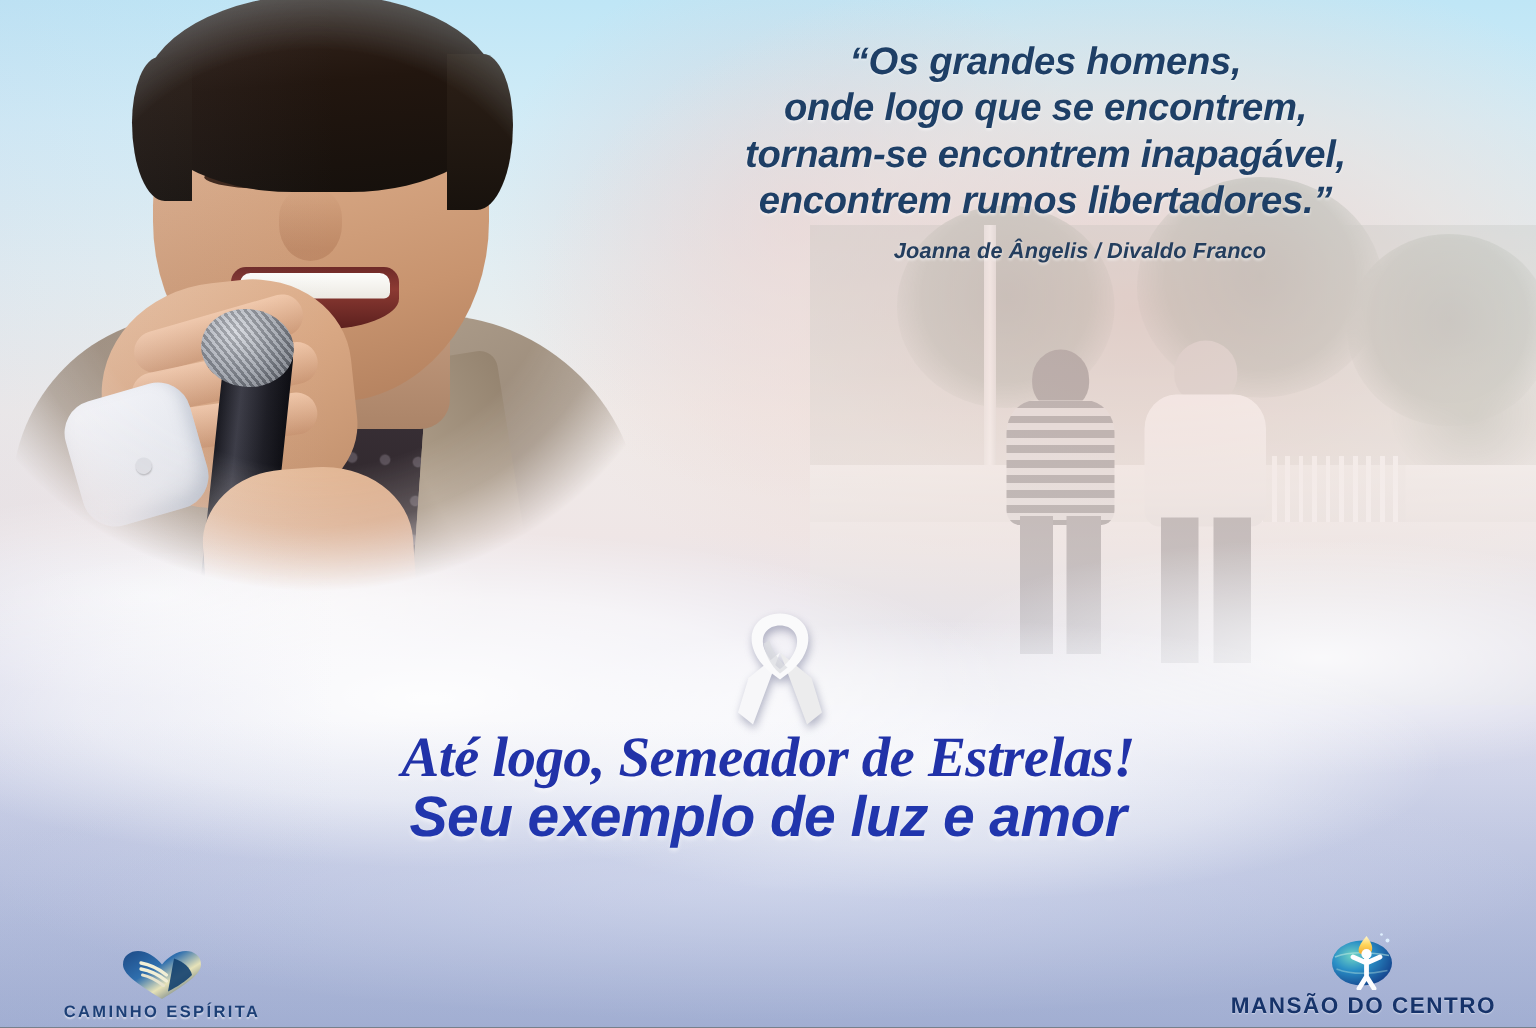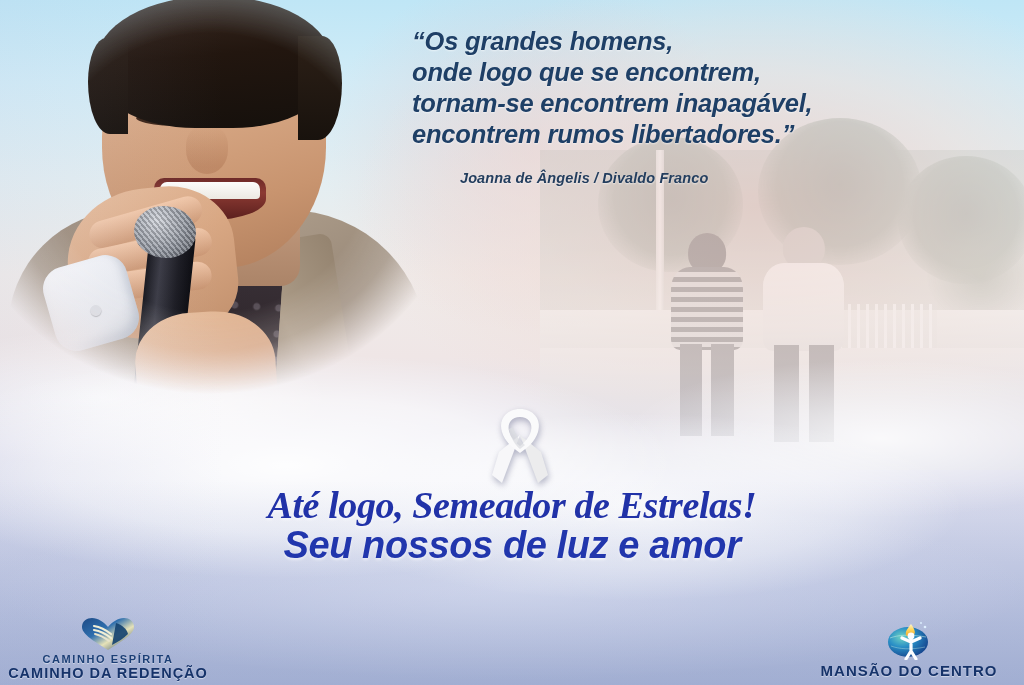--- a/index.html
+++ b/index.html
@@ -259,34 +259,34 @@
     position: absolute; left: 146px; top: 320px; width: 140px; height: 118px;
     background: linear-gradient(160deg, #eac3a3 0%, #d6a37f 55%, #bb8765 100%);
     border-radius: 40% 44% 30% 36%;
     transform: rotate(-4deg);
   }
 
   
   .quote {
     position: absolute;
     right: 42px; top: 26px; width: 570px;
-    text-align: left;
+    text-align: center;
     color: #1e3f66;
     font-style: italic;
     font-weight: bold;
     font-size: 25.5px;
     line-height: 31px;
     letter-spacing: -0.2px;
     text-shadow: 0 1px 2px rgba(255,255,255,0.55);
   }
   .quote .qline { display: block; white-space: nowrap; }
   .quote-attrib {
     position: absolute;
-    right: 44px; top: 170px; width: 520px;
-    text-align: left;
+    right: 44px; top: 160px; width: 520px;
+    text-align: center;
     color: #243e5e;
     font-style: italic;
     font-weight: bold;
     font-size: 14.5px;
     letter-spacing: 0.1px;
     text-shadow: 0 1px 2px rgba(255,255,255,0.6);
   }
 
   
   .ribbon {
@@ -416,41 +416,40 @@
   <svg class="ribbon" viewBox="0 0 62 82">
     <path d="M31 30 L13 78 L3 70 L10 47 Z" fill="#f7f7f9"></path>
     <path d="M31 30 L49 78 L59 70 L52 47 Z" fill="#ececed"></path>
     <path d="M31 4 C18 4 9 14 13 27 C16 37 24 43 31 48 C38 43 46 37 49 27 C53 14 44 4 31 4 Z
              M31 12 C39 12 44 18 42 26 C40 33 35 38 31 41 C27 38 22 33 20 26 C18 18 23 12 31 12 Z" fill="#fafafb"></path>
     <path d="M24 22 C26 30 31 36 36 40 L31 44 C25 39 21 31 20 24 Z" fill="#dcdde2" opacity="0.75"></path>
   </svg>
 
   <div class="headline">
     <span class="hl hl1">Até logo, Semeador de Estrelas!</span>
-    <span class="hl hl2">Seu nossos de luz e amor</span>
+    <span class="hl hl2">Seu exemplo de luz e amor</span>
   </div>
 
   <div class="logo-left">
     <svg class="logo-mark" width="56" height="34" viewBox="0 0 56 34">
       <defs>
         <linearGradient id="heartGrad" x1="0" y1="0" x2="1" y2="1">
           <stop offset="0%" stop-color="#1d4a86"></stop>
           <stop offset="38%" stop-color="#2f6fae"></stop>
           <stop offset="62%" stop-color="#e6e2b8"></stop>
           <stop offset="100%" stop-color="#16355f"></stop>
         </linearGradient>
       </defs>
       <path d="M28 33 C10 22 2 16 2 10 C2 4 7 1 12 1 C18 1 24 5 28 10 C32 5 38 1 44 1 C49 1 54 4 54 10 C54 16 46 22 28 33 Z" fill="url(#heartGrad)"></path>
       <path d="M14 9 C20 10 26 13 31 17" stroke="#f2efd6" stroke-width="2.2" fill="none" stroke-linecap="round"></path>
       <path d="M14 13 C20 14 26 17 31 21" stroke="#f2efd6" stroke-width="2.2" fill="none" stroke-linecap="round"></path>
       <path d="M15 17 C20 18 25 21 29 24" stroke="#e7e3cd" stroke-width="2.0" fill="none" stroke-linecap="round"></path>
       <path d="M36 6 C42 8 47 12 48 17 C44 21 38 25 32 28" fill="#12406f" opacity="0.9"></path>
     </svg>
     <span class="logo-l1">CAMINHO ESPÍRITA</span>
-    <span class="logo-l2">CAMINHO DA REDENÇÃO</span>
   </div>
 
   <div class="logo-right">
     <svg class="logo-mark" width="48" height="42" viewBox="0 0 48 42">
       <defs>
         <radialGradient id="globeGrad" cx="34%" cy="34%" r="78%">
           <stop offset="0%" stop-color="#6fd3c4"></stop>
           <stop offset="42%" stop-color="#2a8fc6"></stop>
           <stop offset="100%" stop-color="#123a86"></stop>
         </radialGradient>

